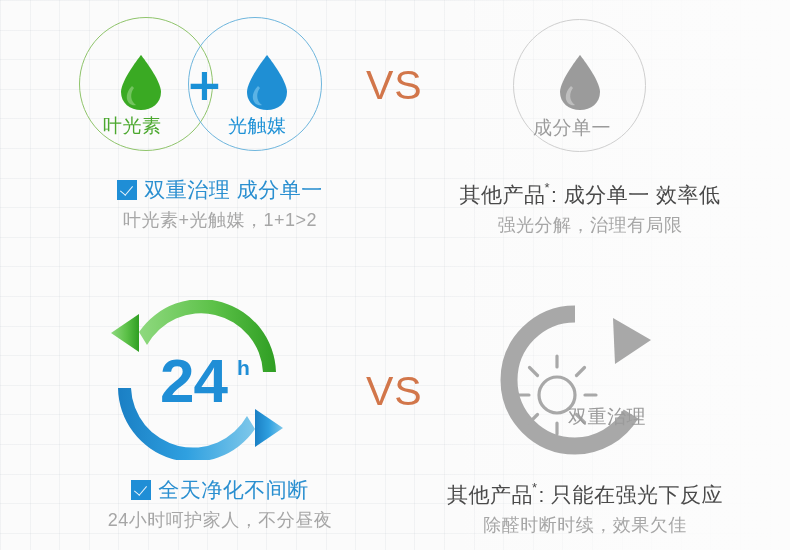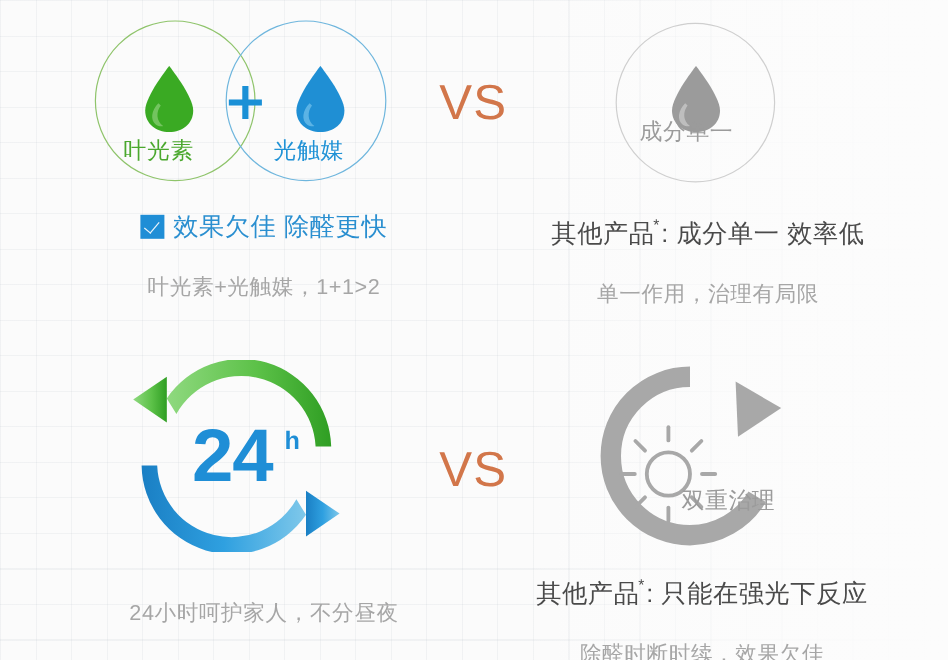--- a/index.html
+++ b/index.html
@@ -84,21 +84,21 @@
   #gray-circle {
     position: absolute;
     left: 513px; top: 19px;
     width: 133px; height: 133px;
     border-radius: 50%;
     border: 1.3px solid #cfcfcf;
     box-sizing: border-box;
   }
   #label-chengfen {
     position: absolute;
-    left: 533px; top: 97px;
+    left: 533px; top: 115px;
     font-size: 19px;
     color: #9b9b9b;
     white-space: nowrap;
     letter-spacing: 0.5px;
     font-family: Liberation Mono, monospace;
   }
 
   
   .caption {
     position: absolute;
@@ -108,21 +108,21 @@
   .cap-head {
     font-size: 21px;
     letter-spacing: 0.5px;
     line-height: 28px;
   }
   .cap-sub {
     font-size: 18px;
     color: #a6a6a6;
     letter-spacing: 0.5px;
     line-height: 30px;
-    margin-top: 20px;
+    margin-top: 1px;
   }
   .head-blue { color: #2a8fd0; }
   .head-dark { color: #4a4a4a; }
 
   .check-badge {
     display: inline-block;
     width: 20px; height: 20px;
     background: #1f8ed6;
     vertical-align: -3px;
     margin-right: 7px;
@@ -209,30 +209,30 @@
 
   <div id="gray-circle"></div>
   <svg class="abs" style="left:556px; top:52px;" width="48" height="60" viewBox="0 0 48 60">
     <path d="M24 3 C24 3 44 28 44 40 C44 51 35 58 24 58 C13 58 4 51 4 40 C4 28 24 3 24 3 Z" fill="#9b9b9b"></path>
     <path d="M15 34 C9 40 8 48 13 52 C16 54 19 53 19 53 C13 49 13 41 17 36 Z" fill="#c2c2c2" opacity="0.9"></path>
   </svg>
   <div id="label-chengfen">成分单一</div>
 
   <div class="caption" id="cap-left-1">
     <div class="cap-head head-blue">
-      <span class="check-badge"></span><span>效果欠佳 除醛更快</span>
+      <span class="check-badge"></span><span>双重治理 成分单一</span>
     </div>
     <div class="cap-sub">叶光素+光触媒，1+1&gt;2</div>
   </div>
 
   <div class="caption" id="cap-right-1">
     <div class="cap-head head-dark">
       <span>其他产品</span><span class="sup-star">*</span><span>: 成分单一 效率低</span>
     </div>
-    <div class="cap-sub">单一作用，治理有局限</div>
+    <div class="cap-sub">强光分解，治理有局限</div>
   </div>
 
   <svg class="abs" style="left:95px; top:300px;" width="200" height="160" viewBox="0 0 200 160">
     <defs>
       <linearGradient id="gradGreen" x1="0" y1="0" x2="1" y2="0">
         <stop offset="0%" stop-color="#8fd97f"></stop>
         <stop offset="55%" stop-color="#5cc148"></stop>
         <stop offset="100%" stop-color="#2f9e23"></stop>
       </linearGradient>
       <linearGradient id="gradBlue" x1="1" y1="0" x2="0" y2="0">
@@ -266,20 +266,23 @@
       <line x1="73" y1="43" x2="84" y2="43"></line>
       <line x1="17.5" y1="15.5" x2="25.5" y2="23.5"></line>
       <line x1="64.5" y1="62.5" x2="72.5" y2="70.5"></line>
       <line x1="72.5" y1="15.5" x2="64.5" y2="23.5"></line>
       <line x1="25.5" y1="62.5" x2="17.5" y2="70.5"></line>
     </g>
   </svg>
   <div id="label-qiangguang">双重治理</div>
 
   <div class="caption" id="cap-left-2">
+    <div class="cap-head head-blue">
+      <span class="check-badge"></span><span>全天净化不间断</span>
+    </div>
     <div class="cap-sub">24小时呵护家人，不分昼夜</div>
   </div>
 
   <div class="caption" id="cap-right-2">
     <div class="cap-head head-dark">
       <span>其他产品</span><span class="sup-star">*</span><span>: 只能在强光下反应</span>
     </div>
     <div class="cap-sub">除醛时断时续，效果欠佳</div>
   </div>
 

